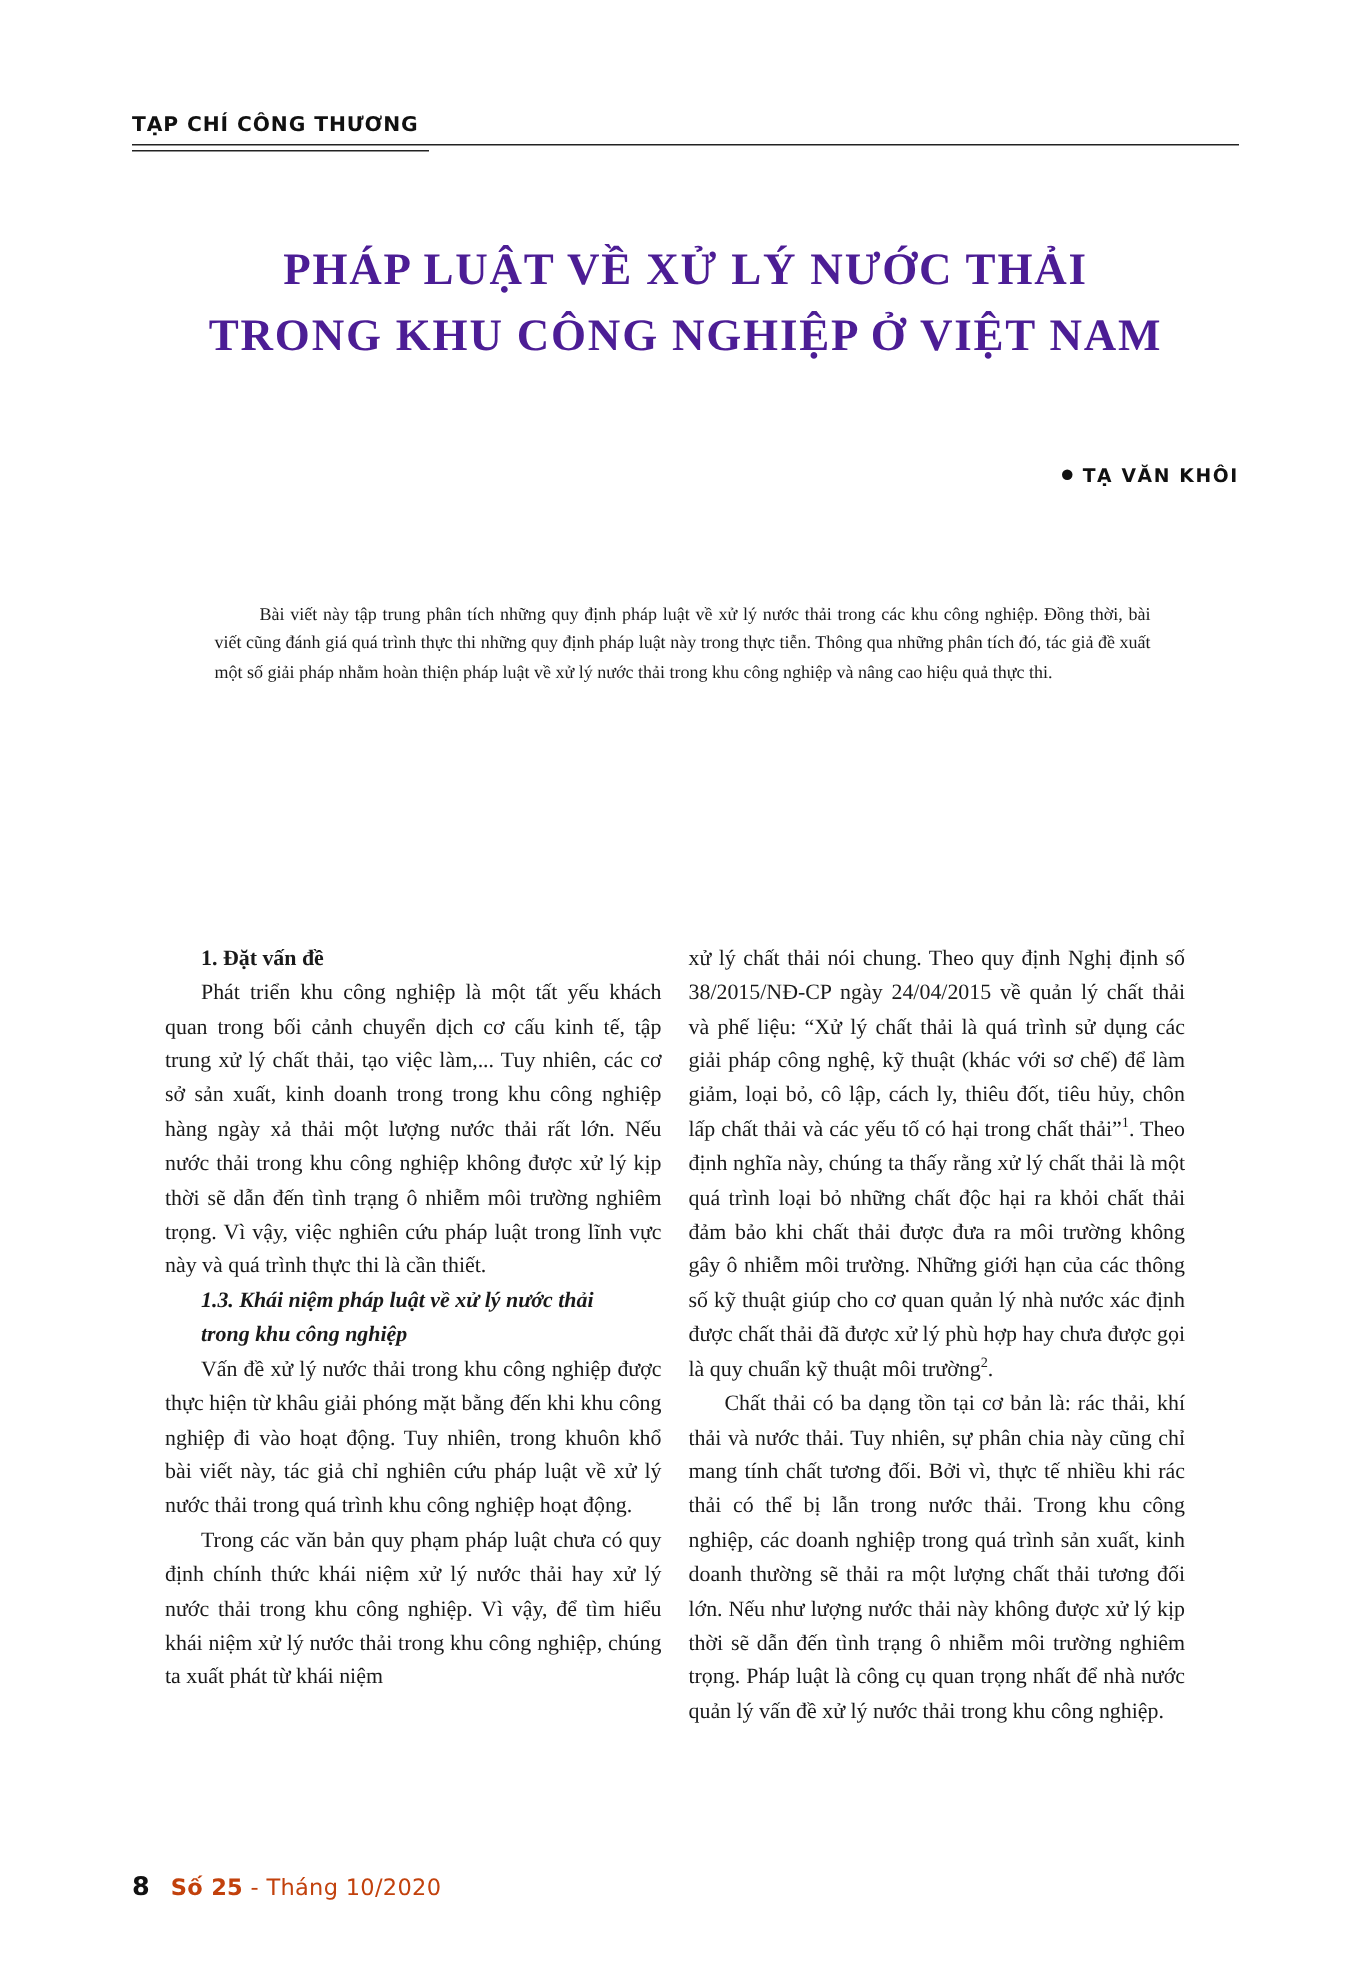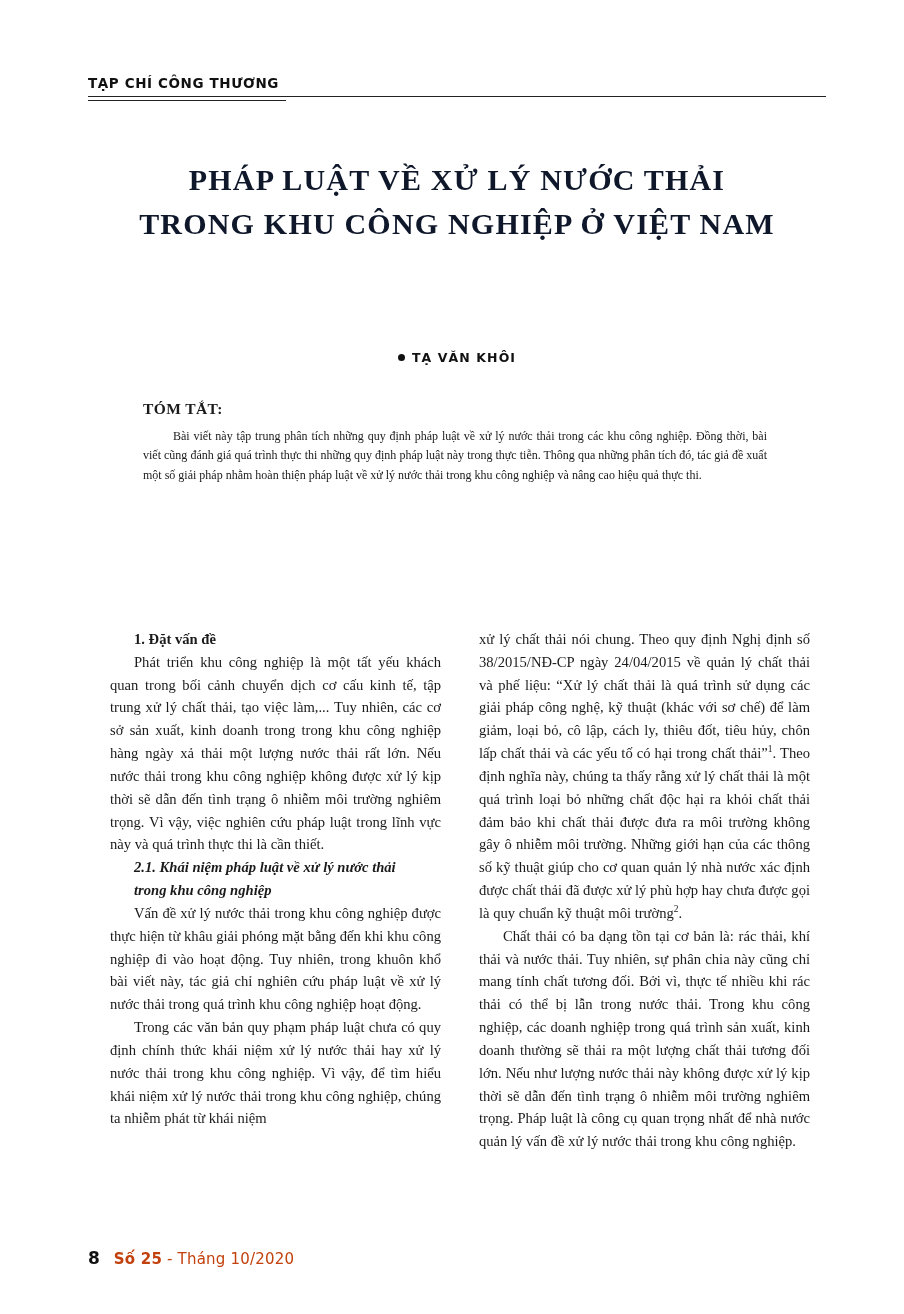--- a/index.html
+++ b/index.html
@@ -60,31 +60,30 @@
     left: 88px;
     right: 78px;
     text-align: center;
   }
   .title-line {
     font-family: "Liberation Serif", serif;
     font-weight: bold;
     font-size: 30px;
     letter-spacing: 1.2px;
     line-height: 1.45;
-    color: #0f172a;
+    color: #4c1d95;
   }
 
   
   .author-block {
     position: absolute;
     top: 308px;
     left: 88px;
     right: 78px;
-    text-align: center;
-    margin-top: 40px;
+    text-align: right;
   }
   .author {
     font-family: "DejaVu Sans", sans-serif;
     font-weight: bold;
     font-size: 12.5px;
     letter-spacing: 1.1px;
     color: #111;
     display: inline-block;
   }
   .author-bullet {
@@ -127,21 +126,21 @@
   .keywords b { font-weight: bold; }
 
   
   .columns {
     position: absolute;
     top: 628px;
     left: 110px;
     width: 700px;
     height: 590px;
     display: flex;
-    gap: 38px;
+    gap: 18px;
   }
   .col {
     width: 331px;
     font-size: 14.6px;
     line-height: 1.565;
     text-align: justify;
   }
   .col p {
     margin: 0;
     text-indent: 24px;
@@ -206,33 +205,32 @@
     <div class="title-line">TRONG KHU CÔNG NGHIỆP Ở VIỆT NAM</div>
   </div>
 
   <div class="author-block">
     <span class="author">
       <span class="author-bullet"></span><span>TẠ VĂN KHÔI</span>
     </span>
   </div>
 
   <div class="abstract">
-    <div class="abstract-label">TÓM TẮT:</div>
     <div class="abstract-body">Bài viết này tập trung phân tích những quy định pháp luật về xử lý nước thải trong các khu công nghiệp. Đồng thời, bài viết cũng đánh giá quá trình thực thi những quy định pháp luật này trong thực tiễn. Thông qua những phân tích đó, tác giả đề xuất một số giải pháp nhằm hoàn thiện pháp luật về xử lý nước thải trong khu công nghiệp và nâng cao hiệu quả thực thi.</div>
   </div>
 
   <div class="columns">
 
     <div class="col">
       <p class="h-num">1. Đặt vấn đề</p>
       <p>Phát triển khu công nghiệp là một tất yếu khách quan trong bối cảnh chuyển dịch cơ cấu kinh tế, tập trung xử lý chất thải, tạo việc làm,... Tuy nhiên, các cơ sở sản xuất, kinh doanh trong trong khu công nghiệp hàng ngày xả thải một lượng nước thải rất lớn. Nếu nước thải trong khu công nghiệp không được xử lý kịp thời sẽ dẫn đến tình trạng ô nhiễm môi trường nghiêm trọng. Vì vậy, việc nghiên cứu pháp luật trong lĩnh vực này và quá trình thực thi là cần thiết.</p>
-      <p class="h-sub">2.1. Khái niệm pháp luật về xử lý nước thải</p>
+      <p class="h-sub">1.3. Khái niệm pháp luật về xử lý nước thải</p>
       <p class="h-sub-cont">trong khu công nghiệp</p>
       <p>Vấn đề xử lý nước thải trong khu công nghiệp được thực hiện từ khâu giải phóng mặt bằng đến khi khu công nghiệp đi vào hoạt động. Tuy nhiên, trong khuôn khổ bài viết này, tác giả chỉ nghiên cứu pháp luật về xử lý nước thải trong quá trình khu công nghiệp hoạt động.</p>
-      <p>Trong các văn bản quy phạm pháp luật chưa có quy định chính thức khái niệm xử lý nước thải hay xử lý nước thải trong khu công nghiệp. Vì vậy, để tìm hiểu khái niệm xử lý nước thải trong khu công nghiệp, chúng ta nhiễm phát từ khái niệm</p>
+      <p>Trong các văn bản quy phạm pháp luật chưa có quy định chính thức khái niệm xử lý nước thải hay xử lý nước thải trong khu công nghiệp. Vì vậy, để tìm hiểu khái niệm xử lý nước thải trong khu công nghiệp, chúng ta xuất phát từ khái niệm</p>
     </div>
 
     <div class="col">
       <p class="noindent"><span>xử lý chất thải nói chung. Theo quy định Nghị định số 38/2015/NĐ-CP ngày 24/04/2015 về quản lý chất thải và phế liệu: “Xử lý chất thải là quá trình sử dụng các giải pháp công nghệ, kỹ thuật (khác với sơ chế) để làm giảm, loại bỏ, cô lập, cách ly, thiêu đốt, tiêu hủy, chôn lấp chất thải và các yếu tố có hại trong chất thải”</span><sup>1</sup><span>. Theo định nghĩa này, chúng ta thấy rằng xử lý chất thải là một quá trình loại bỏ những chất độc hại ra khỏi chất thải đảm bảo khi chất thải được đưa ra môi trường không gây ô nhiễm môi trường. Những giới hạn của các thông số kỹ thuật giúp cho cơ quan quản lý nhà nước xác định được chất thải đã được xử lý phù hợp hay chưa được gọi là quy chuẩn kỹ thuật môi trường</span><sup>2</sup><span>.</span></p>
       <p>Chất thải có ba dạng tồn tại cơ bản là: rác thải, khí thải và nước thải. Tuy nhiên, sự phân chia này cũng chỉ mang tính chất tương đối. Bởi vì, thực tế nhiều khi rác thải có thể bị lẫn trong nước thải. Trong khu công nghiệp, các doanh nghiệp trong quá trình sản xuất, kinh doanh thường sẽ thải ra một lượng chất thải tương đối lớn. Nếu như lượng nước thải này không được xử lý kịp thời sẽ dẫn đến tình trạng ô nhiễm môi trường nghiêm trọng. Pháp luật là công cụ quan trọng nhất để nhà nước quản lý vấn đề xử lý nước thải trong khu công nghiệp.</p>
     </div>
 
   </div>
 
   <div class="footer">

